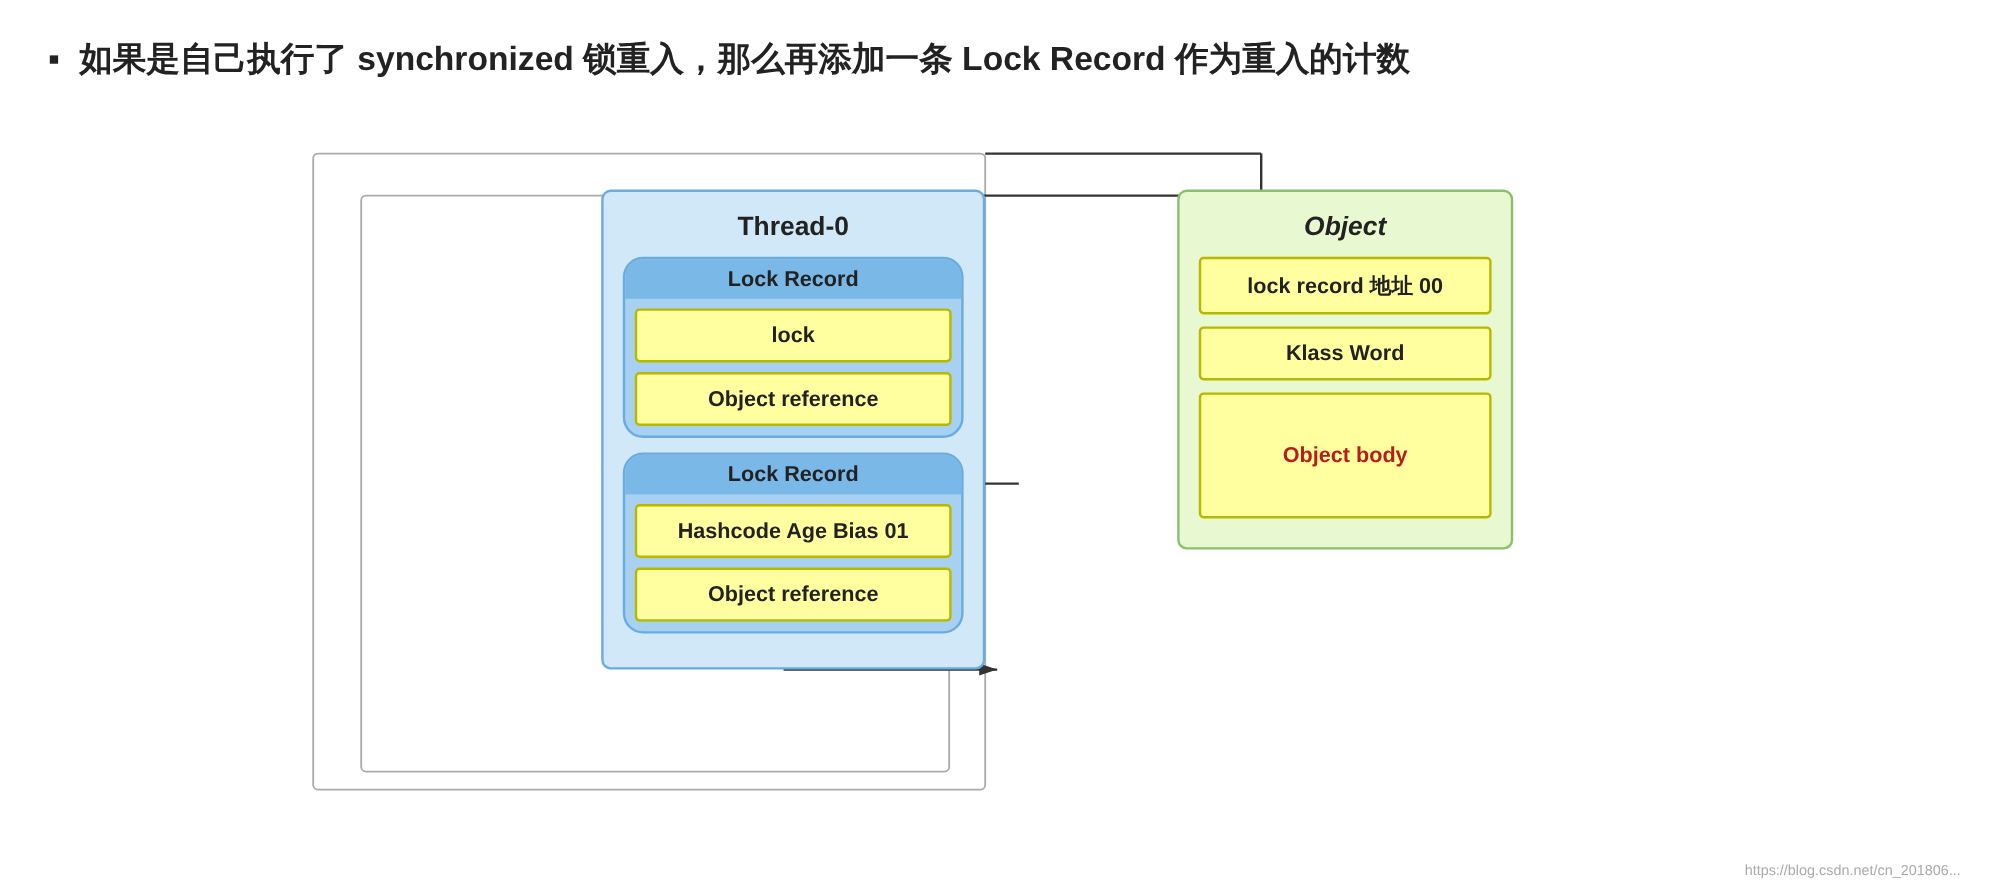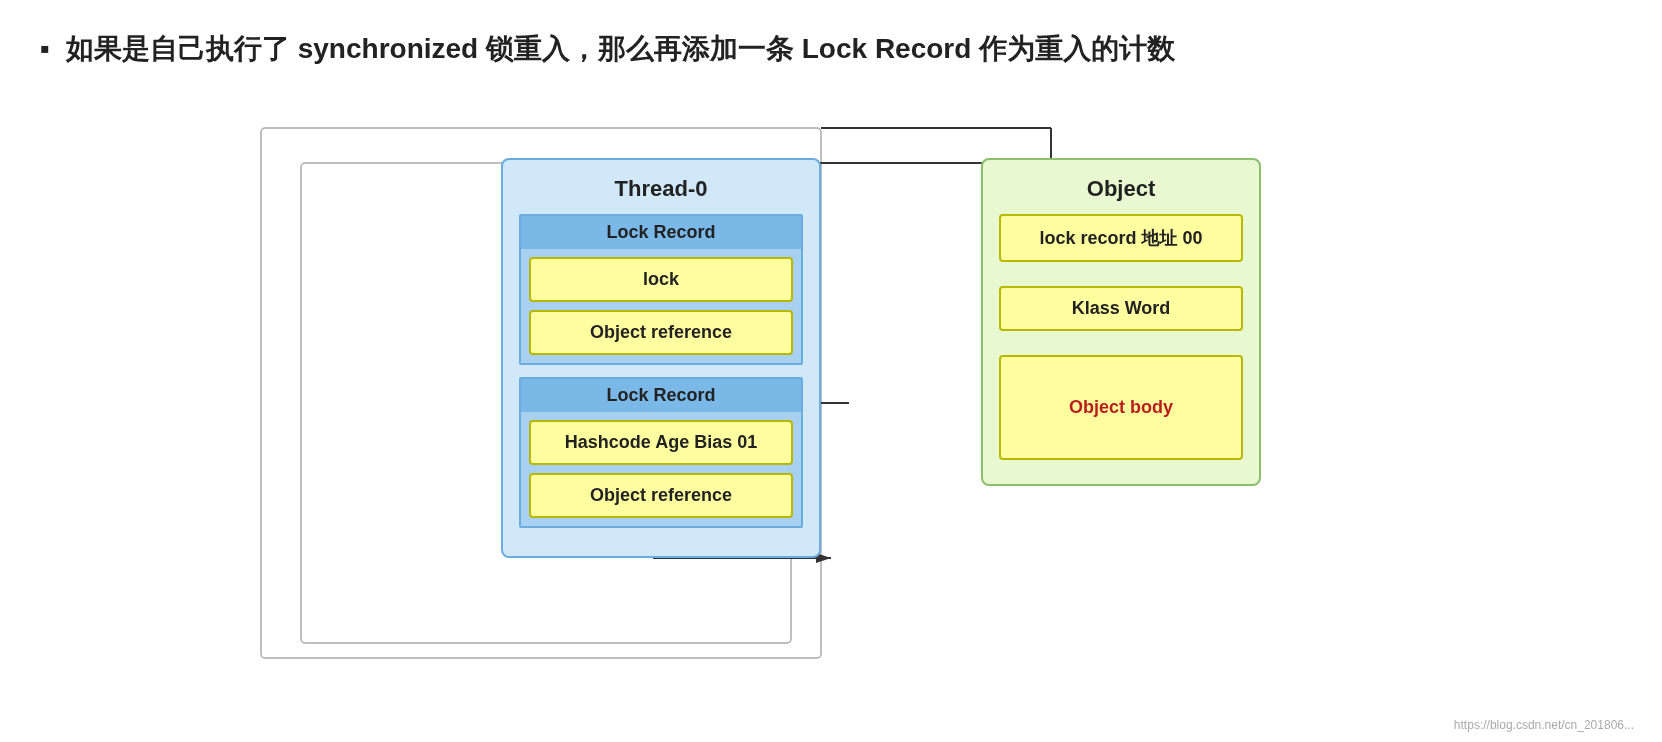--- a/index.html
+++ b/index.html
@@ -62,21 +62,21 @@
       font-size: 22px;
       font-weight: bold;
       color: #222;
       margin-bottom: 12px;
     }
 
     
     .lock-record {
       background: #a8d0f0;
       border: 2px solid #6aace0;
-      border-radius: 2px;
+      border-radius: 17px;
       margin-bottom: 12px;
       overflow: hidden;
     }
     .lock-record-title {
       background: #7ab8e8;
       text-align: center;
       font-size: 18px;
       font-weight: bold;
       color: #222;
       padding: 6px 0;
@@ -103,26 +103,27 @@
       position: relative;
       z-index: 2;
       margin-left: 160px;
     }
     .object-title {
       text-align: center;
       font-size: 22px;
       font-weight: bold;
       color: #222;
       margin-bottom: 12px;
+      font-style: italic;
     }
     .object-cell {
       background: #ffffa0;
       border: 2px solid #b8b800;
       border-radius: 4px;
-      margin-bottom: 24px;
+      margin-bottom: 10px;
       padding: 10px 0;
       text-align: center;
       font-size: 18px;
       font-weight: bold;
       color: #222;
     }
     .object-body-cell {
       background: #ffffa0;
       border: 2px solid #b8b800;
       border-radius: 4px;

